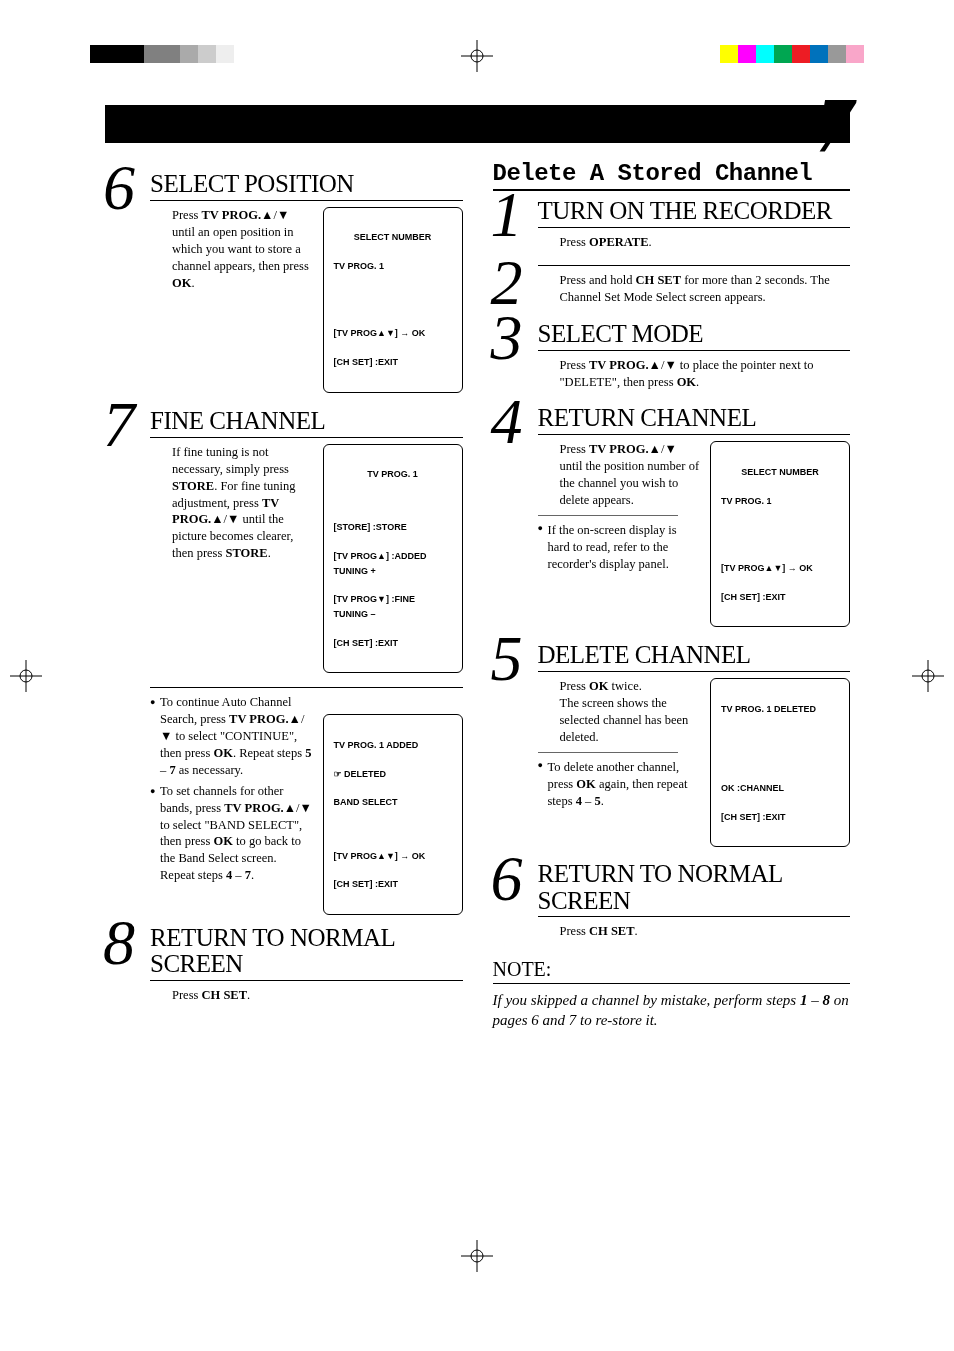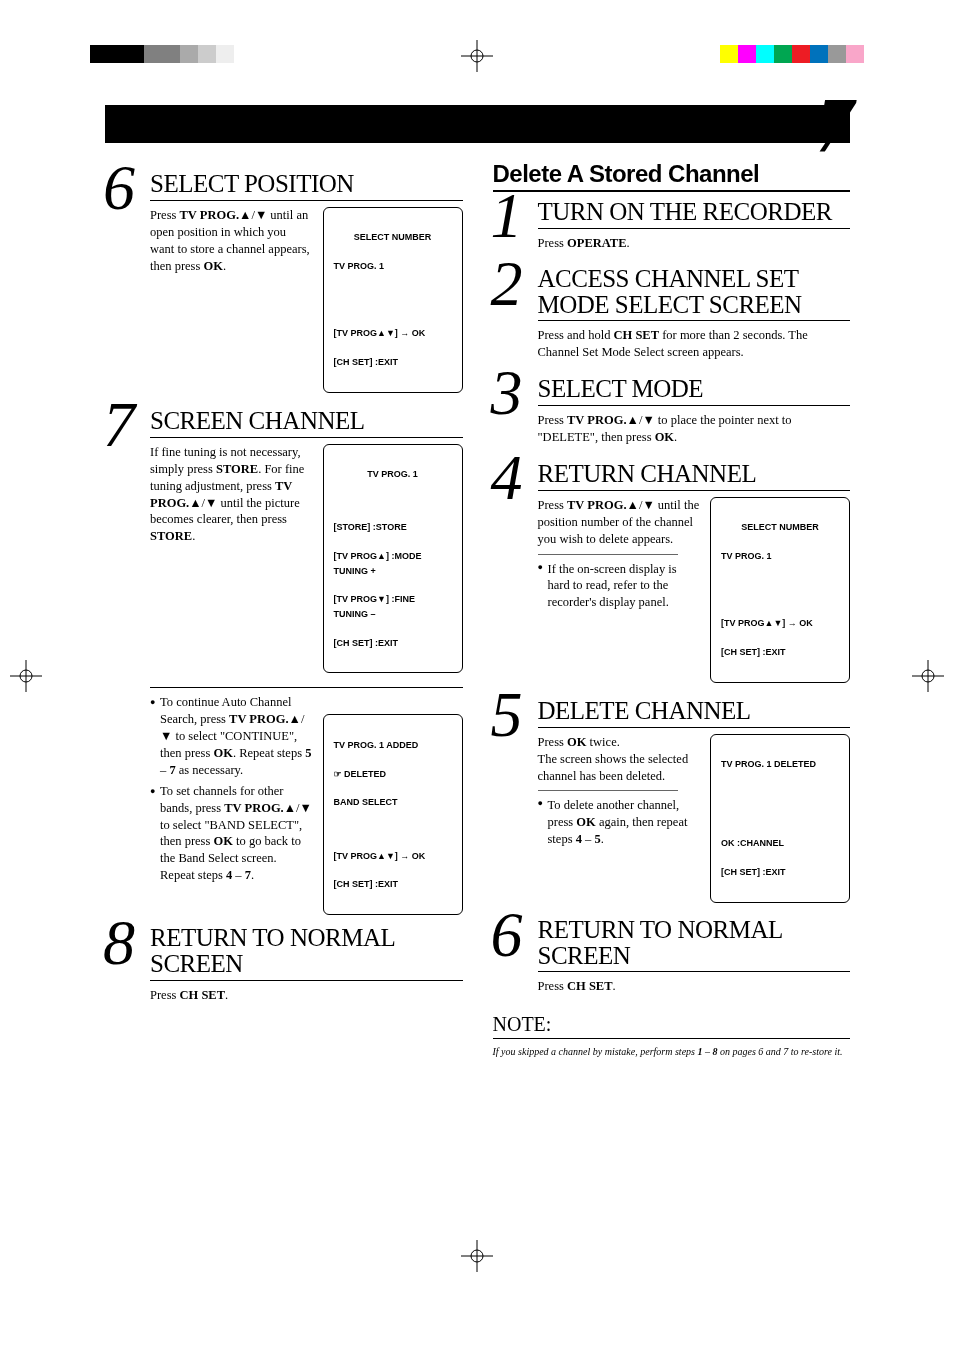--- a/index.html
+++ b/index.html
@@ -9,36 +9,36 @@
   .top-bar-row { position: absolute; top: 45px; left: 0; right: 0; height: 28px; }
   .squares { position: absolute; top: 0; height: 18px; display: flex; }
   .squares.left { left: 90px; }
   .squares.right { right: 90px; }
   .sq { width: 18px; height: 18px; }
   .black-band { position: absolute; left: 105px; top: 105px; width: 745px; height: 38px; background: #000; }
   .page-num { position: absolute; right: 100px; top: 80px; font-family: "Times New Roman", serif; font-style: italic; font-size: 78px; font-weight: normal; }
   .columns { position: absolute; left: 105px; top: 160px; width: 745px; display: flex; gap: 30px; }
   .col { flex: 1 1 50%; }
   .section-title-bold { font-family: Georgia, "Times New Roman", serif; font-weight: 400; font-size: 25px; letter-spacing: -0.5px; margin-bottom: 2px; }
-  .heavy-title { font-family: Liberation Sans, sans-serif; font-weight: 700; font-size: 24px; letter-spacing: -0.5px; }
+  .heavy-title { font-family: Liberation Mono, monospace; font-weight: 700; font-size: 24px; letter-spacing: -0.5px; }
   .rule { border: 0; border-top: 1px solid #000; margin: 2px 0 6px 0; }
   .step { position: relative; padding-left: 45px; margin-bottom: 14px; }
   .step-num { position: absolute; left: -2px; top: -14px; font-family: "Times New Roman", serif; font-style: italic; font-size: 64px; line-height: 1; font-weight: normal; }
   .step-body { font-size: 12.5px; line-height: 1.35; }
-  .step-body p { margin-bottom: 4px; }
+  .step-body p { margin-bottom: 4px; margin-left: 22px; }
   .step-flex { display: flex; gap: 10px; align-items: flex-start; }
   .step-text { flex: 1 1 auto; }
   .osd-box { border: 1px solid #000; border-radius: 6px; font-family: Arial, Helvetica, sans-serif; font-weight: bold; font-size: 9px; text-align: left; padding: 8px 10px; line-height: 1.6; white-space: pre-line; width: 140px; flex: 0 0 140px; }
   .osd-gap { height: 24px; }
   .bullet-notes-row { display: flex; gap: 10px; align-items: flex-start; padding-left: 45px; }
   .bullet-notes-row .bt { flex: 1 1 auto; font-size: 12.5px; line-height: 1.35; }
   .sub-hr { border: 0; border-top: 0.5px solid #666; margin: 6px 0; width: 140px; }
   .note-block { margin-top: 18px; }
   .note-title { font-family: Georgia, serif; font-weight: 400; font-size: 20px; }
-  .note-text { font-style: italic; font-size: 10px; line-height: 1.35; }
+  .note-text { font-style: italic; font-size: 15px; line-height: 1.35; }
   b { font-weight: bold; }
 </style>
 </head>
 <body>
 
 <div class="reg-mark" style="left:461px; top:40px;">
   <svg viewBox="0 0 32 32">
       <circle cx="16" cy="16" r="6" fill="none" stroke="#000"></circle>
       <line x1="16" y1="0" x2="16" y2="32" stroke="#000"></line>
       <line x1="0" y1="16" x2="32" y2="16" stroke="#000"></line>
@@ -108,32 +108,32 @@
           <div style="text-align:center;">SELECT NUMBER</div>
           <div>TV PROG.    1</div>
           <div class="osd-gap"></div>
           <div><span>[TV PROG▲▼]  →  OK</span></div>
           <div>[CH SET] :EXIT</div>
         </div>
       </div>
     </div>
 
     <div class="step">
-      <div class="section-title-bold">SCREEN CHANNEL</div>
+      <div class="section-title-bold">FINE CHANNEL</div>
       <hr class="rule">
       <div class="step-num">7</div>
       <div class="step-flex">
         <div class="step-text step-body">
           <p>If fine tuning is not necessary, simply press <b>STORE</b>. For fine tuning adjustment, press <b>TV PROG.</b>▲/▼ until the picture becomes clearer, then press <b>STORE</b>.</p>
         </div>
         <div class="osd-box">
           <div style="text-align:center;">TV PROG.    1</div>
           <div class="osd-gap" style="height:10px;"></div>
           <div>[STORE] :STORE</div>
-          <div>[TV PROG▲] :MODE TUNING +</div>
+          <div>[TV PROG▲] :ADDED TUNING +</div>
           <div>[TV PROG▼] :FINE TUNING –</div>
           <div>[CH SET] :EXIT</div>
         </div>
       </div>
     </div>
 
     <hr class="rule" style="margin-left:45px;">
     <div class="bullet-notes-row">
       <div class="bt">
         <div class="b" style="position: relative; padding-left: 10px; margin-bottom: 4px;"><span style="position: absolute; left: 0px; top: 2px; font-size: 9px;">●</span>To continue Auto Channel Search, press <b>TV PROG.</b>▲/▼ to select "CONTINUE", then press <b>OK</b>. Repeat steps <b>5</b> – <b>7</b> as necessary.</div>
@@ -168,21 +168,20 @@
     <div class="step">
       <div class="section-title-bold">TURN ON THE RECORDER</div>
       <hr class="rule">
       <div class="step-num">1</div>
       <div class="step-body">
           <p>Press <b>OPERATE</b>.</p>
         </div>
     </div>
 
     <div class="step">
-      <div class="section-title-bold" style="line-height:1.05;">ACCESS CHANNEL SET MODE SELECT SCREEN</div>
       <hr class="rule">
       <div class="step-num">2</div>
       <div class="step-body">
           <p>Press and hold <b>CH SET</b> for more than 2 seconds. The Channel Set Mode Select screen appears.</p>
         </div>
     </div>
 
     <div class="step">
       <div class="section-title-bold">SELECT MODE</div>
       <hr class="rule">

